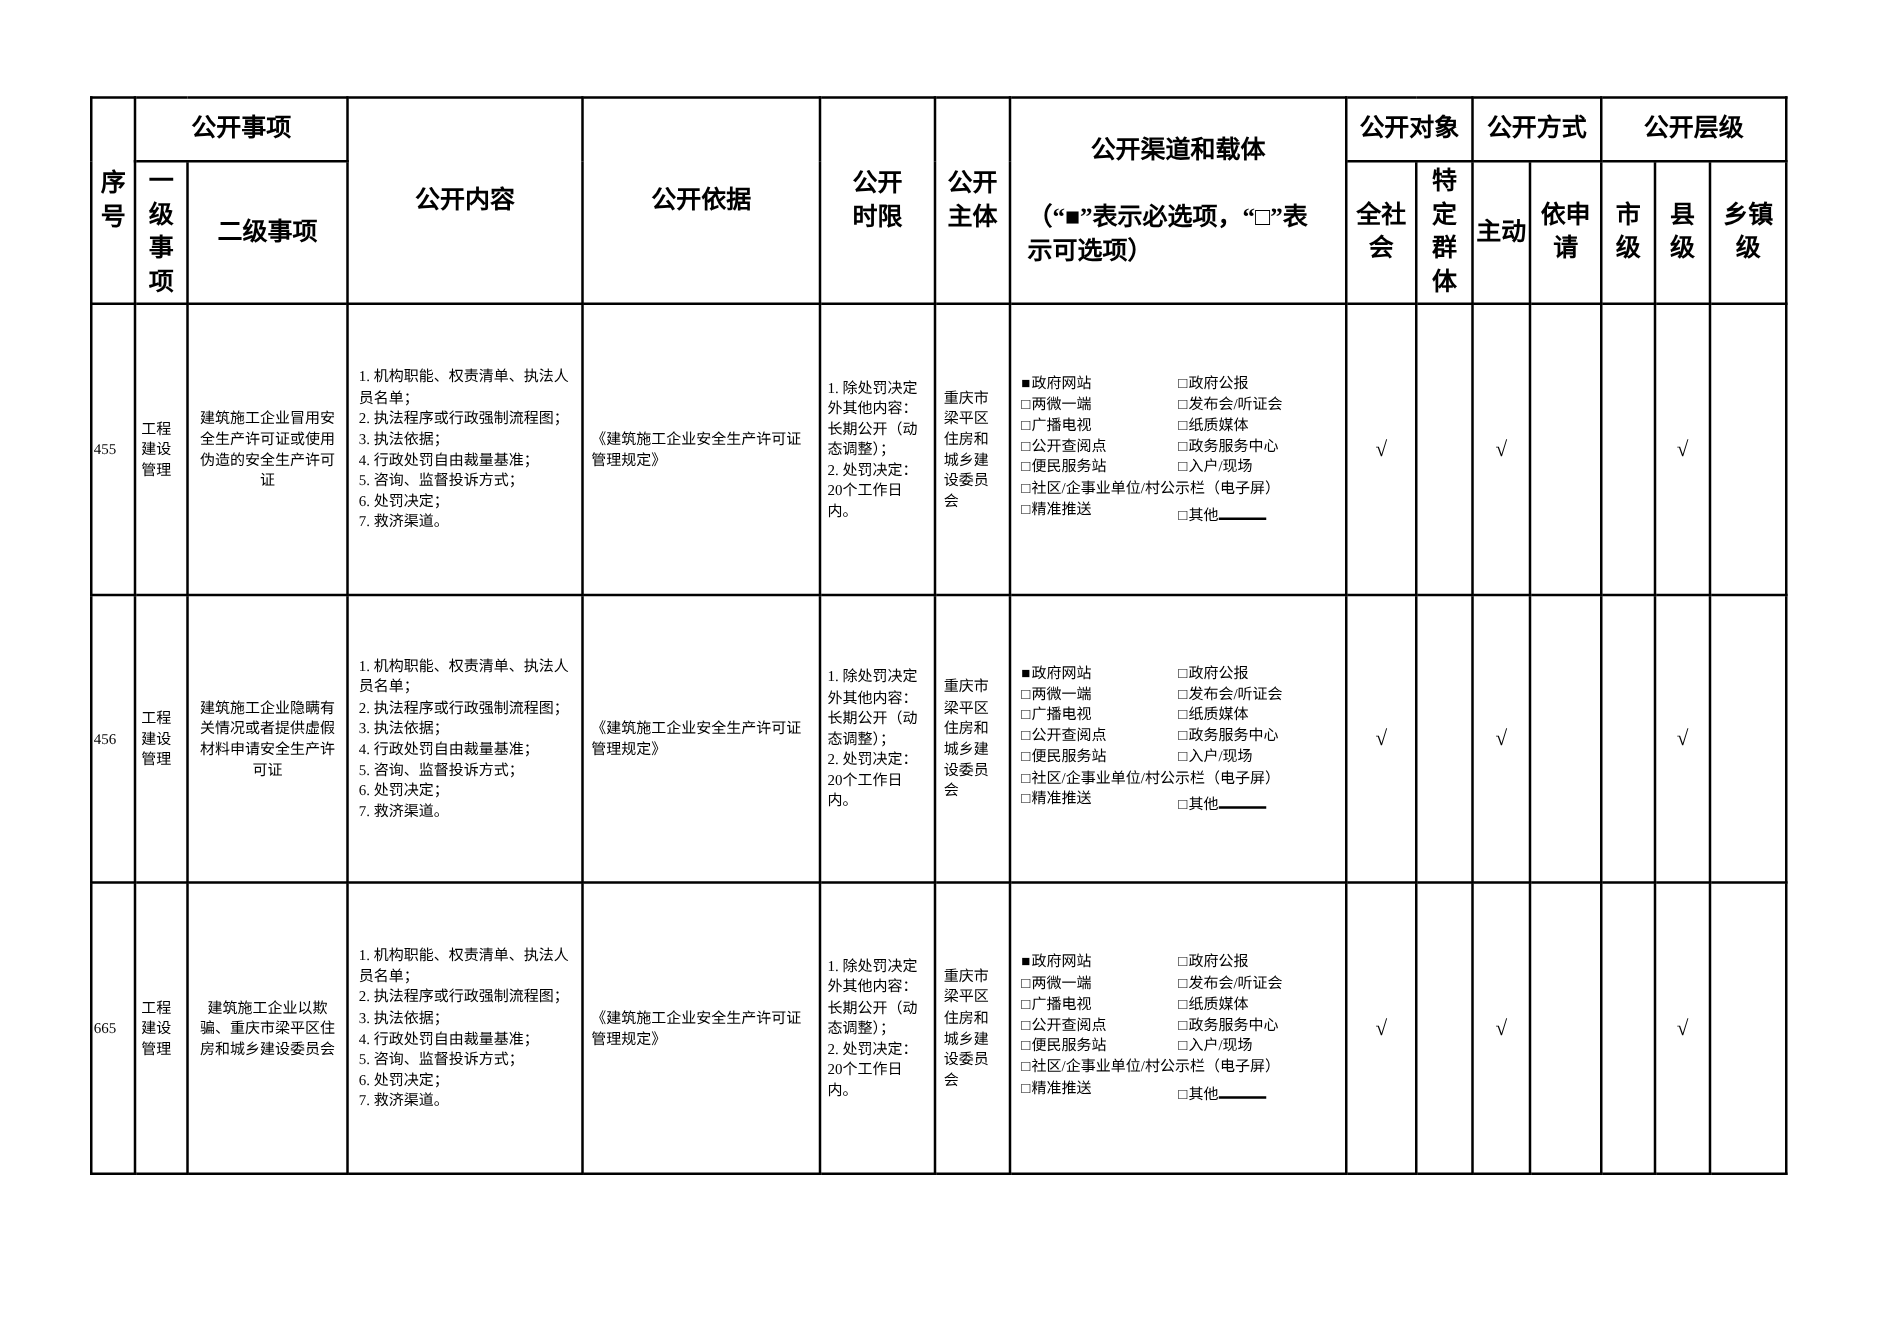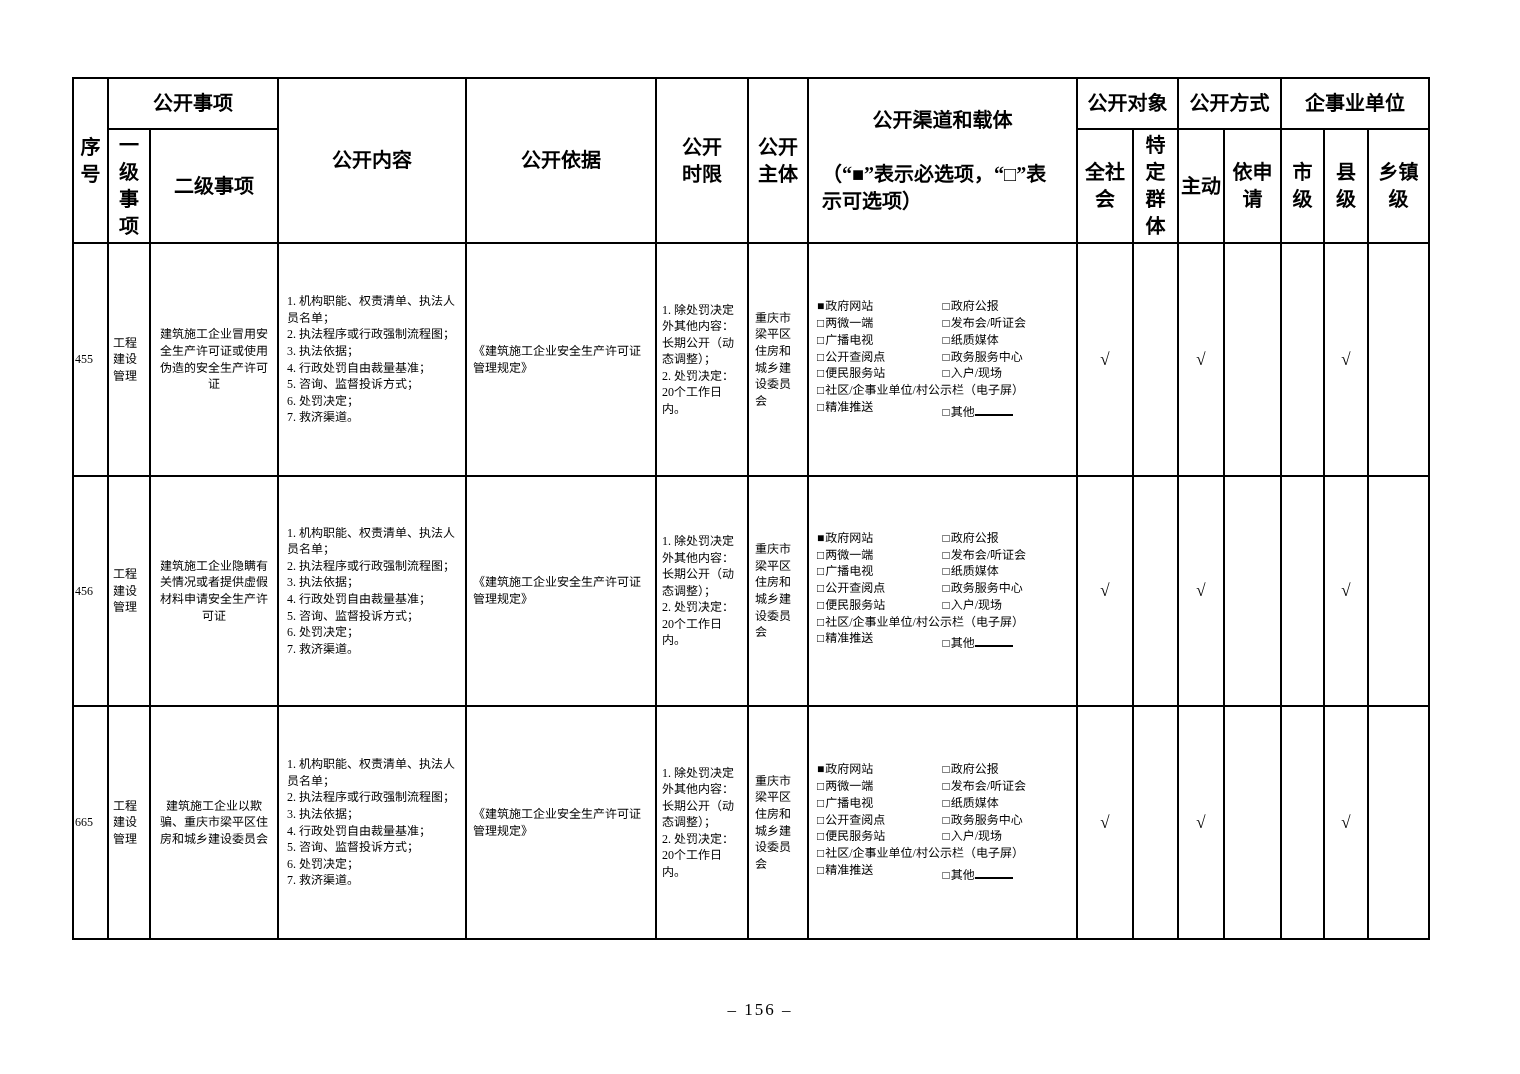--- a/index.html
+++ b/index.html
@@ -125,21 +125,21 @@
         <th rowspan="2">公开
 时限</th>
         <th rowspan="2">公开
 主体</th>
         <th rowspan="2" class="channels-head">
           <div class="qd-title">公开渠道和载体</div>
           <div class="qd-note">（“■”表示必选项，“□”表示可选项）</div>
         </th>
         <th colspan="2">公开对象</th>
         <th colspan="2">公开方式</th>
-        <th colspan="3">企事业单位</th>
+        <th colspan="3">公开层级</th>
       </tr>
       <tr class="h2">
         <th>一级
 事项</th>
         <th>二级事项</th>
         <th>全社
 会</th>
         <th>特定
 群体</th>
         <th>主动</th>
@@ -304,14 +304,13 @@
     <td class="mark"></td>
     <td class="mark">√</td>
     <td class="mark"></td>
     <td class="mark"></td>
     <td class="mark">√</td>
     <td class="mark"></td>
   </tr>
 </tbody>
   </table>
 
-  <div class="page-number">– 156 –</div>
 </div>
 
 </body></html>

